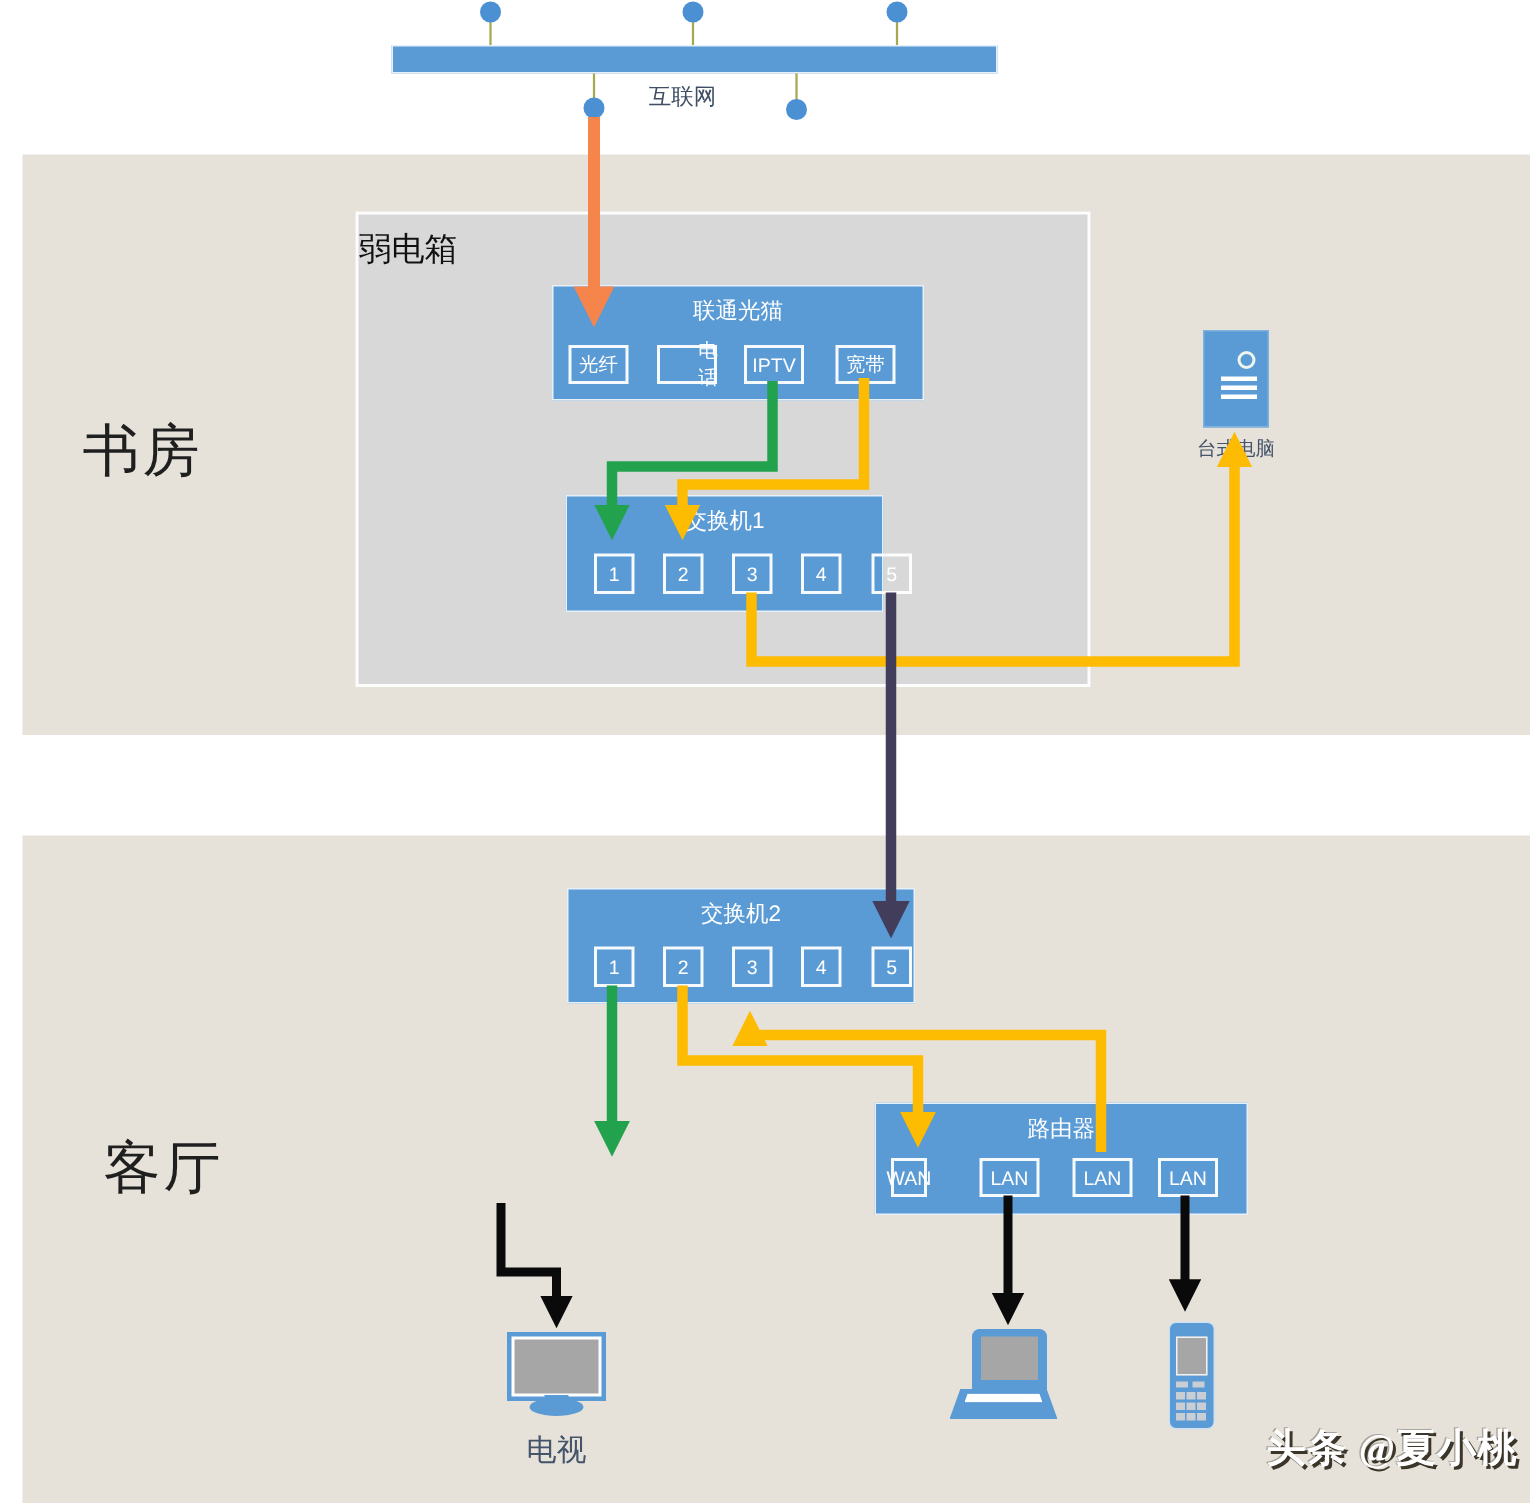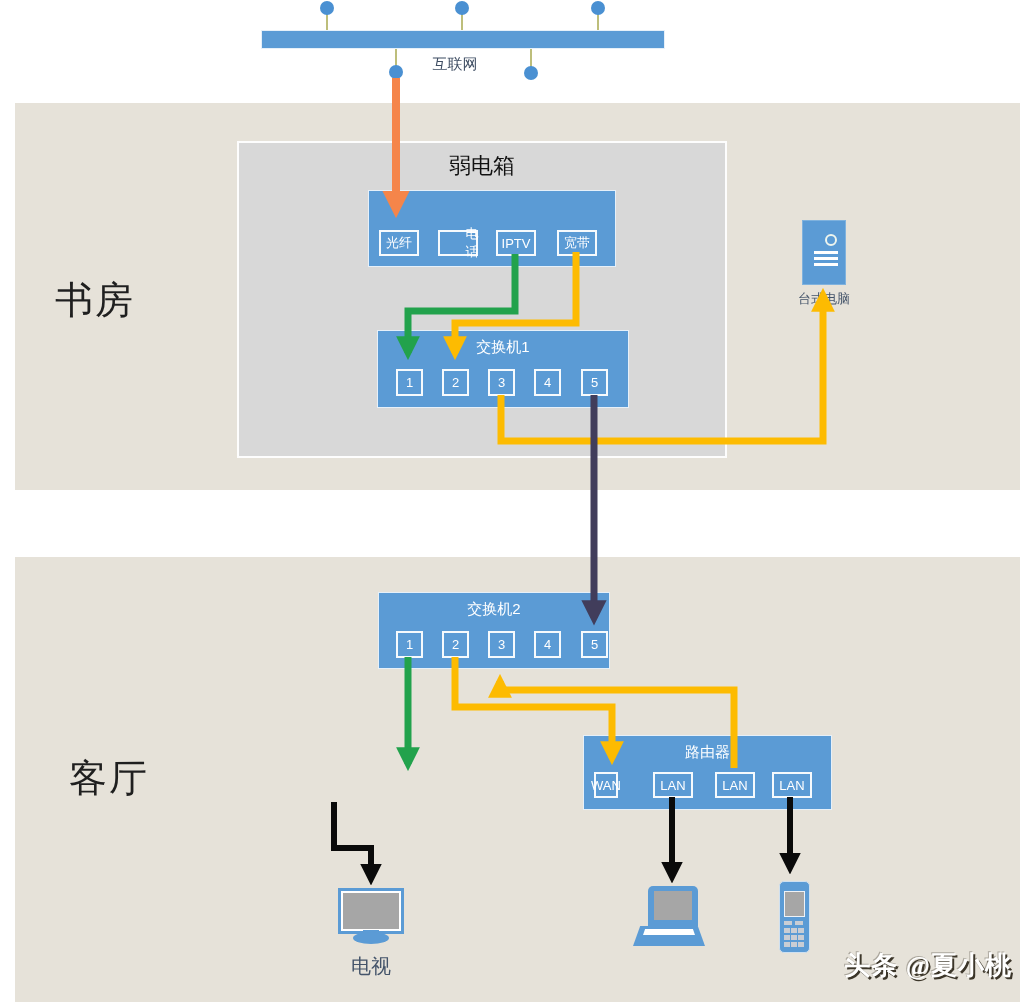--- a/index.html
+++ b/index.html
@@ -1,21 +1,21 @@
 <!DOCTYPE html>
 <html><head>
 <meta charset="utf-8">
 <style>
   html,body{margin:0;padding:0;background:#fff;}
   body{font-family:"Liberation Sans","DejaVu Sans",sans-serif;}
   #stage{position:relative;width:1024px;height:1008px;background:#fff;overflow:hidden;}
   .band{position:absolute;left:15px;width:1005px;background:#e6e2d9;}
   .room-label{position:absolute;font-size:38px;color:#1f1f1f;letter-spacing:2px;}
   .graybox{position:absolute;background:#d8d8d8;border:2px solid #fdfdfd;box-sizing:border-box;}
-  .graybox-title{position:absolute;width:100%;text-align:center;top:8px;font-size:22px;color:#111;}
+  .graybox-title{position:absolute;width:100%;text-align:left;top:8px;font-size:22px;color:#111;}
   .bluebox{position:absolute;background:#5b9bd5;border:1.5px solid rgba(255,255,255,.85);box-sizing:border-box;}
   .bluebox-title{position:absolute;width:100%;text-align:center;top:7px;font-size:15px;color:#fff;}
   .port{position:absolute;border:2px solid rgba(255,255,255,.95);box-sizing:border-box;
         color:#fff;font-size:13px;display:flex;align-items:center;justify-content:center;}
   .lbl{position:absolute;font-size:13px;color:#44546a;text-align:center;}
   svg{position:absolute;top:0;left:0;}
   
   .tower{position:absolute;left:802px;top:220px;width:42px;height:63px;background:#5b9bd5;border:1px solid #7fb2de;}
   .tower .dot{position:absolute;right:8px;top:13px;width:8px;height:8px;border:2px solid #eef5ee;border-radius:50%;}
   .tower .bar{position:absolute;left:11px;width:24px;height:3px;background:#fff;}
@@ -53,27 +53,28 @@
   <div class="room-label" style="left:69px;top:753px;">客厅</div>
 
   <div class="graybox" style="left:237px;top:141px;width:490px;height:317px;">
     <div class="graybox-title">弱电箱</div>
   </div>
 
   <div class="bluebox" style="left:261px;top:30px;width:404px;height:19px;"></div>
   <div class="lbl" style="left:420px;top:55px;width:70px;font-size:15px;color:#3f4e63;">互联网</div>
 
   <div class="bluebox" style="left:368px;top:190px;width:248px;height:77px;">
+    <div class="bluebox-title">联通光猫</div>
     <div class="port" style="left:10px;top:39px;width:40px;height:26px;">光纤</div>
     <div class="port" style="left:69px;top:39px;width:40px;height:26px;padding-left:28px;">电话</div>
     <div class="port" style="left:127px;top:39px;width:40px;height:26px;">IPTV</div>
     <div class="port" style="left:188px;top:39px;width:40px;height:26px;">宽带</div>
   </div>
 
-  <div class="bluebox" style="left:377px;top:330px;width:252px;height:78px;">
+  <div class="bluebox" style="left:377px;top:330px;width:212px;height:78px;">
     <div class="bluebox-title">交换机1</div>
     <div class="port" style="left:18px;top:38px;width:27px;height:27px;">1</div>
     <div class="port" style="left:64px;top:38px;width:27px;height:27px;">2</div>
     <div class="port" style="left:110px;top:38px;width:27px;height:27px;">3</div>
     <div class="port" style="left:156px;top:38px;width:27px;height:27px;">4</div>
     <div class="port" style="left:203px;top:38px;width:27px;height:27px;">5</div>
   </div>
 
   <div class="tower">
     <div class="dot"></div>

